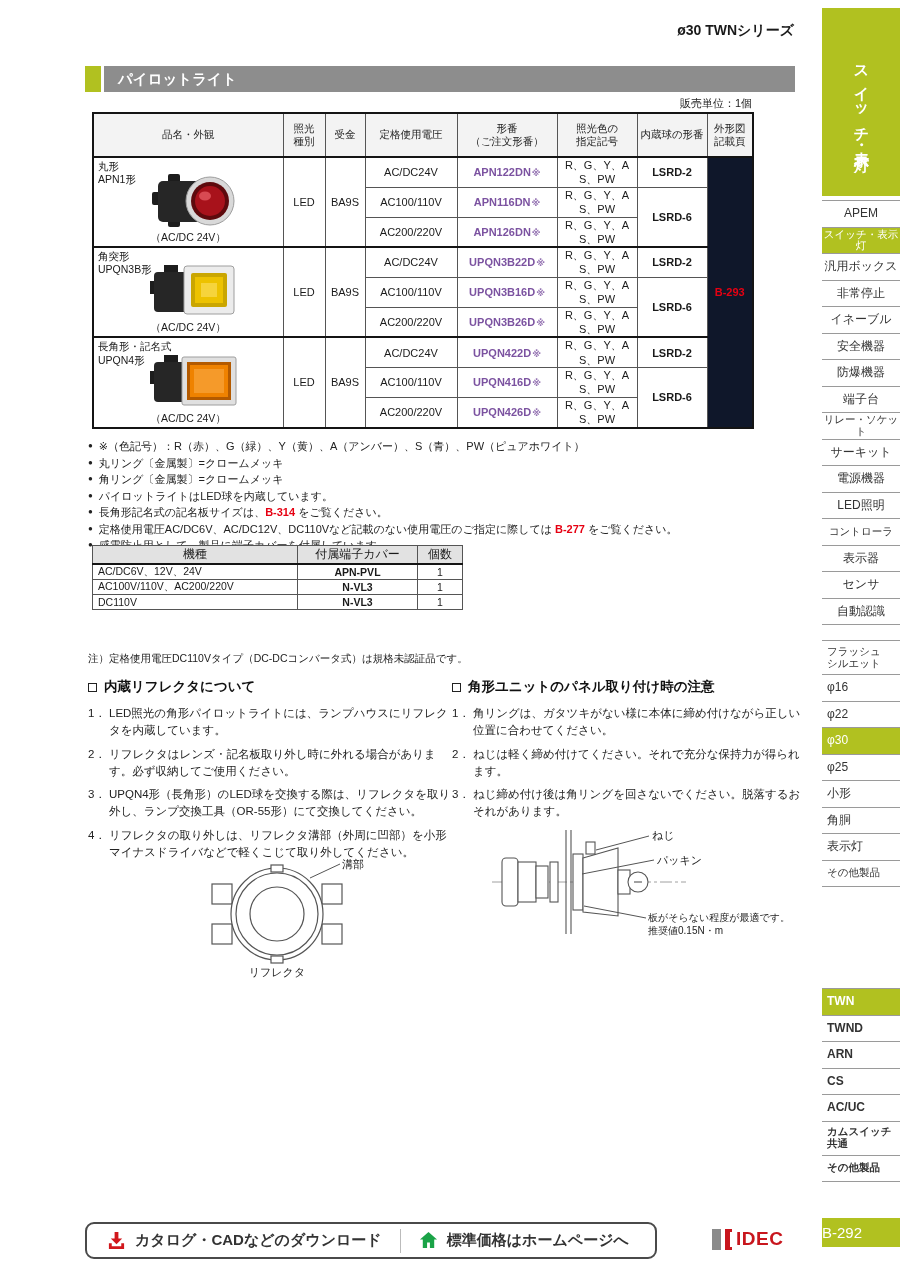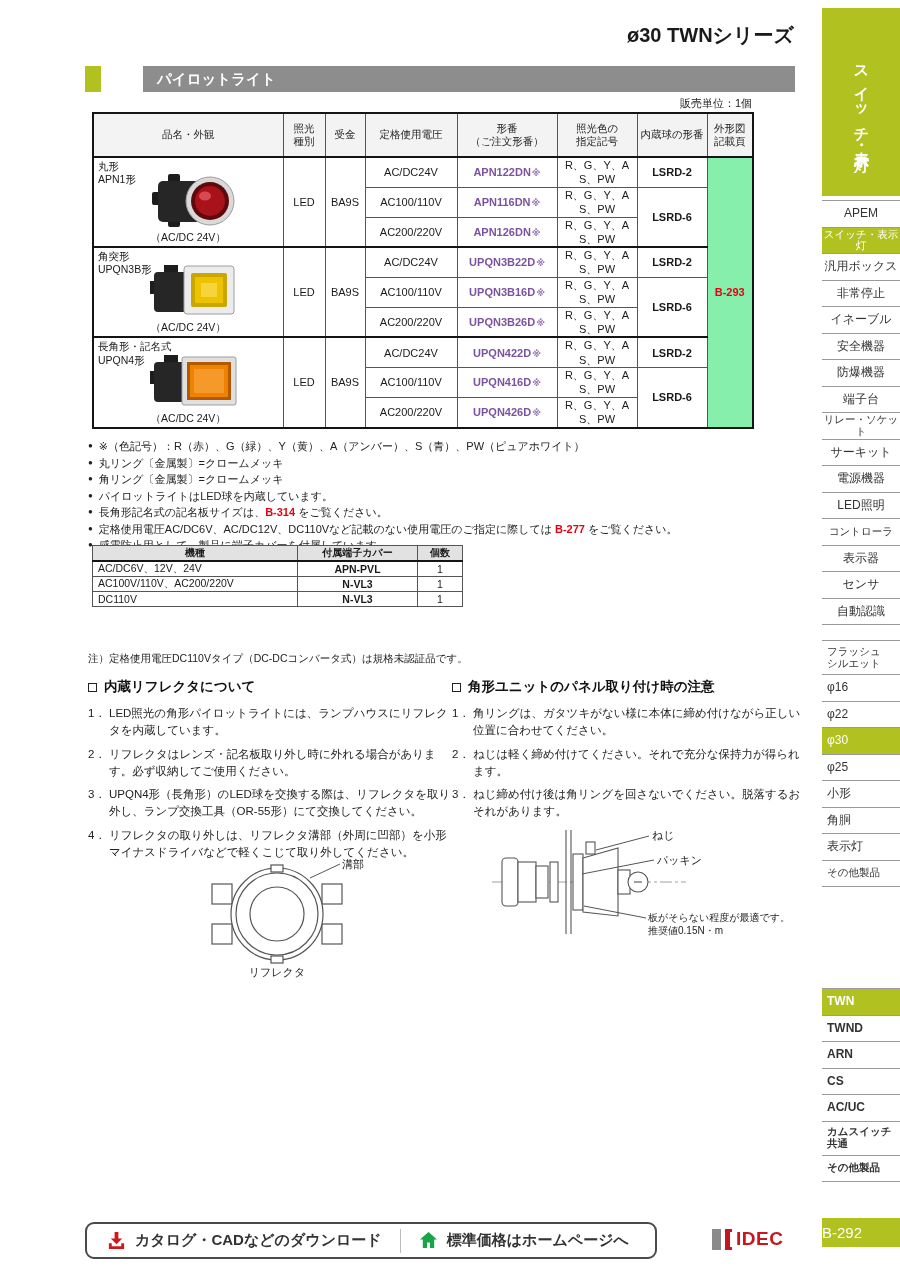--- a/index.html
+++ b/index.html
@@ -9,50 +9,50 @@
     --red:#e60012;
     --line:#555;
     --dark:#141414;
   }
   *{margin:0;padding:0;box-sizing:border-box;}
   html,body{width:900px;height:1272px;}
   body{position:relative;background:#fff;font-family:"Liberation Sans","DejaVu Sans",sans-serif;color:#1a1a1a;overflow:hidden;}
   .preline{white-space:pre-line;}
 
   
-  .page-title{position:absolute;top:22px;right:106px;font-size:20px;font-weight:bold;}
-  .section-bar{position:absolute;top:66px;left:85px;width:710px;height:26px;display:flex;gap:39px;}
+  .page-title{position:absolute;top:22px;right:106px;font-size:14px;font-weight:bold;}
+  .section-bar{position:absolute;top:66px;left:85px;width:710px;height:26px;display:flex;}
   .section-accent{width:16px;height:26px;background:var(--green);margin-right:3px;}
   .section-bar-bg{flex:1;background:var(--bar-gray);color:#fff;font-weight:bold;font-size:14.5px;line-height:26px;padding-left:14px;}
   .sale-unit{position:absolute;top:96px;right:148px;font-size:11px;color:#222;}
 
   
   table.main{position:absolute;top:112px;left:92px;width:660px;border-collapse:collapse;table-layout:fixed;border:2px solid var(--dark);}
   table.main th{background:#f3f3f3;font-weight:normal;font-size:10.5px;height:44px;border:1px solid var(--line);border-bottom:2px solid var(--dark);text-align:center;vertical-align:middle;line-height:1.25;color:#222;}
   table.main td{border:1px solid var(--line);font-size:11px;height:30px;text-align:center;vertical-align:middle;}
   table.main tr.block-top td{border-top:2px solid var(--dark);}
   td.prod{position:relative;padding:0;}
   .prod-name{position:absolute;top:2px;left:4px;text-align:left;font-size:10.5px;line-height:1.25;}
   .prod-img{position:absolute;top:13px;left:50%;transform:translateX(-40%);}
   .prod-cap{position:absolute;bottom:1px;width:100%;text-align:center;font-size:10.5px;}
   td.model{color:var(--purple);font-weight:bold;font-size:11px;margin-top:28px;}
   td.model .mark{font-size:9px;opacity:.8;margin-left:1px;}
   td.colors{font-size:10.5px;text-align:left;line-height:1.3;}
   td.lamp{font-weight:bold;}
-  td.pref{color:var(--red);font-weight:bold;background:#86efac;}
+  td.pref{color:var(--red);font-weight:bold;background:#0f172a;}
 
   
   .notes{position:absolute;top:438px;left:88px;width:700px;list-style:none;}
   .notes li{font-size:11px;line-height:15.5px;color:#222;}
   .notes li .dot{font-size:8px;vertical-align:2px;margin-right:6px;}
   .ref-red{color:var(--red);font-weight:bold;}
 
   
   table.acc{position:absolute;top:545px;left:92px;width:370px;border-collapse:collapse;table-layout:fixed;border:1.5px solid var(--dark);}
-  table.acc th{background:#e2e2e2;font-weight:bold;font-size:10px;height:15px;border:1px solid var(--line);border-bottom:2px solid var(--dark);}
+  table.acc th{background:#e2e2e2;font-weight:normal;font-size:12px;height:15px;border:1px solid var(--line);border-bottom:2px solid var(--dark);}
   table.acc td{border:1px solid var(--line);font-size:10.5px;height:15px;text-align:center;}
   table.acc td.l{text-align:left;padding-left:5px;}
   table.acc td.b{font-weight:bold;}
   .acc-note{position:absolute;top:608px;left:88px;font-size:10.5px;color:#222;margin-top:44px;}
 
   
   .col{position:absolute;top:678px;}
   .col-l{left:88px;width:364px;}
   .col-r{left:452px;width:356px;}
   .sec-head{display:flex;align-items:center;gap:7px;font-size:13.5px;font-weight:bold;margin-bottom:9px;color:#111;}

